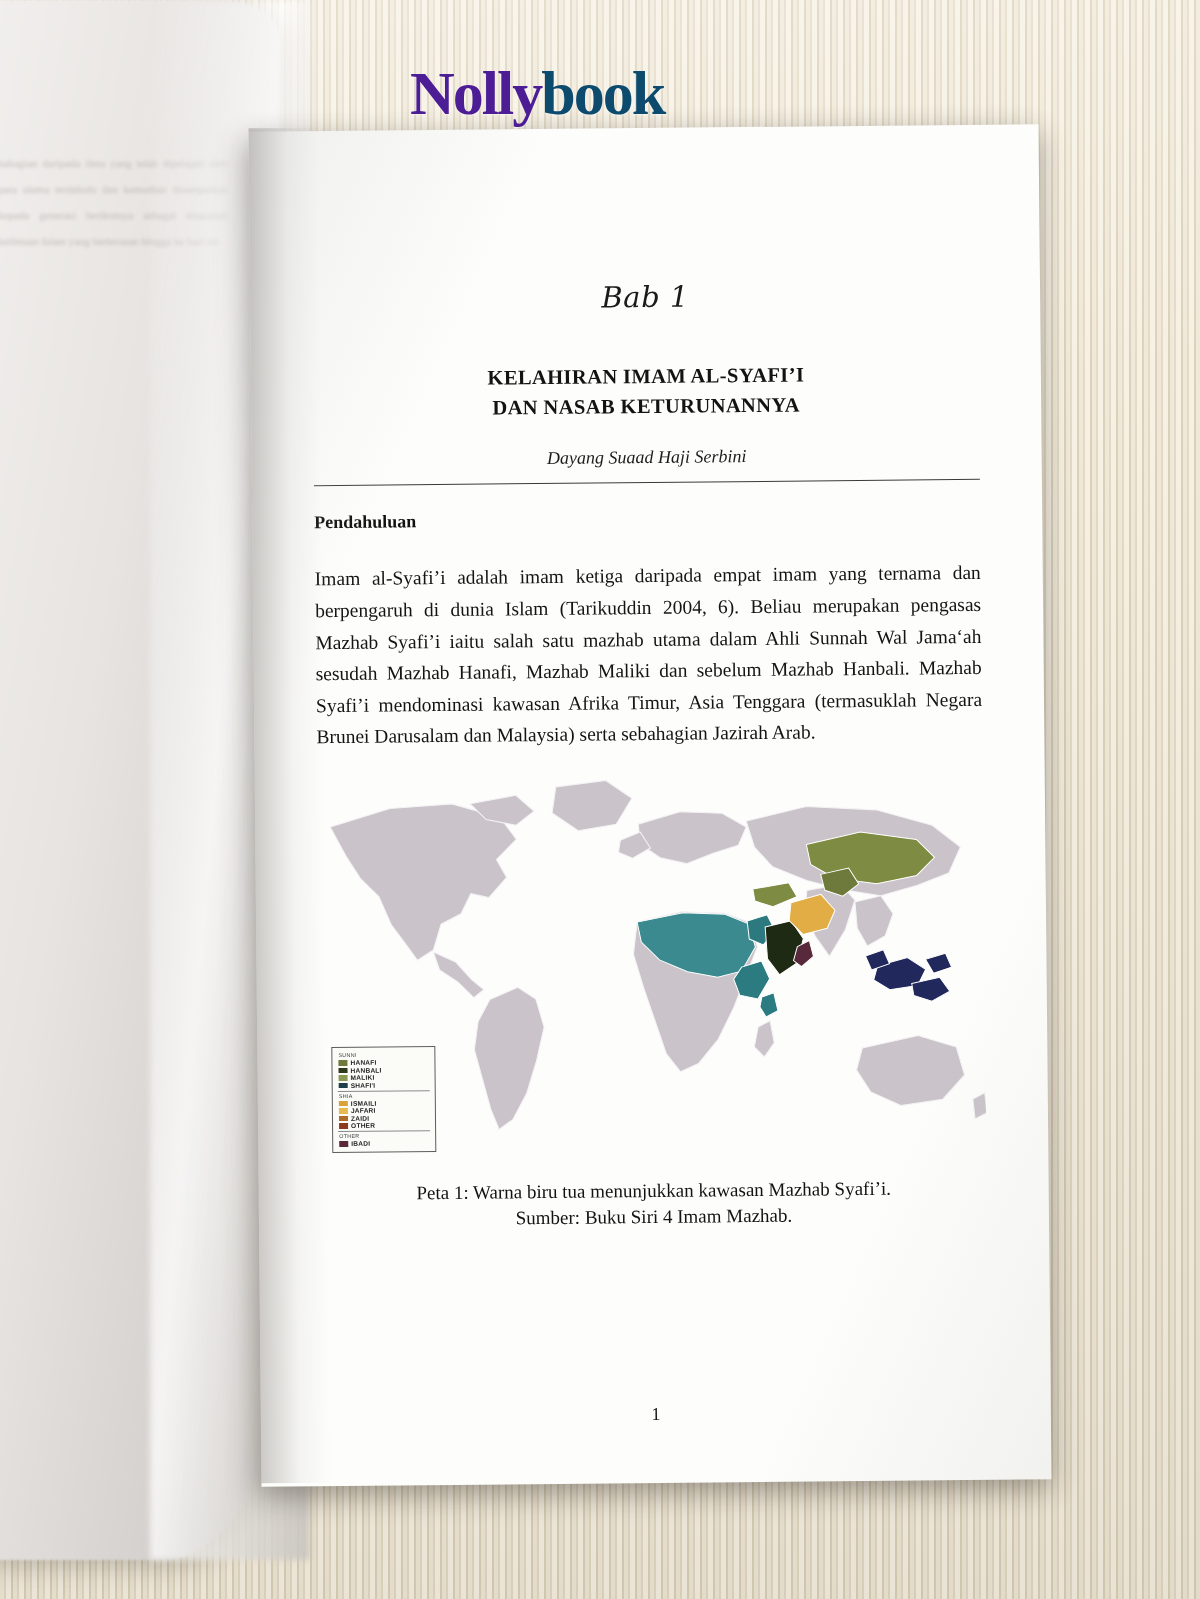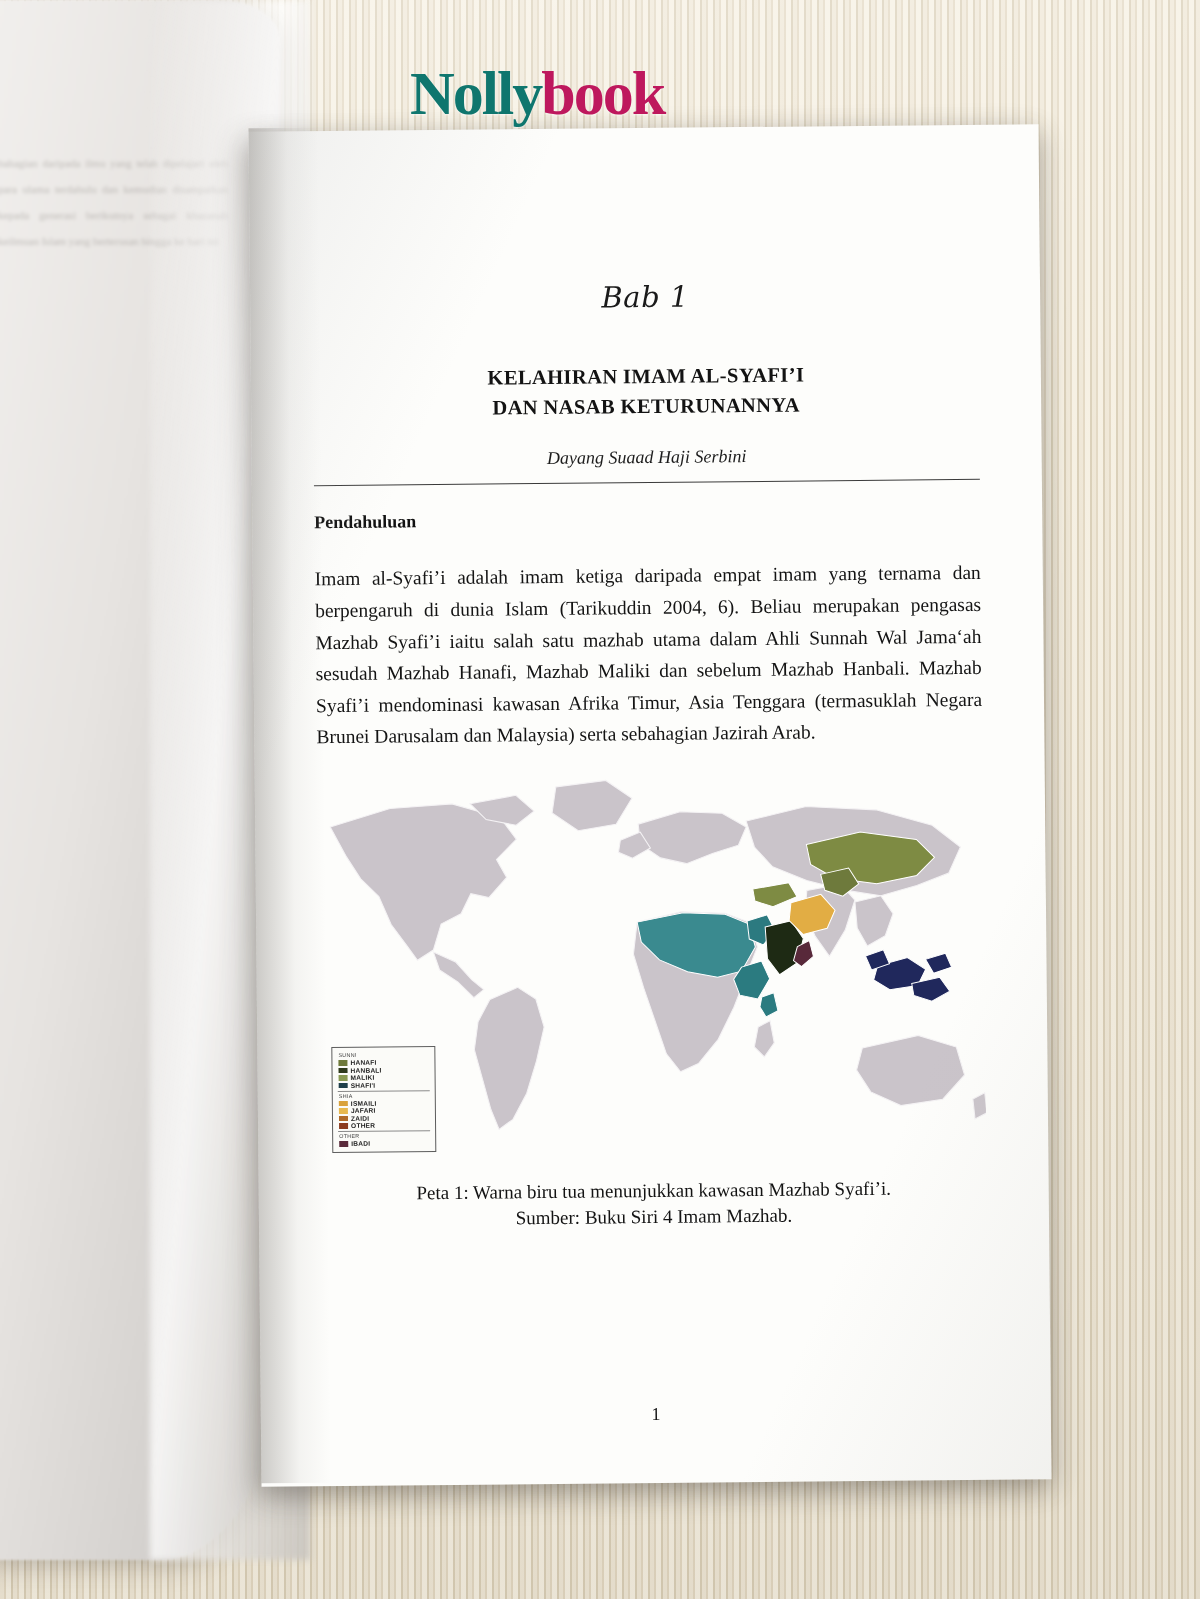--- a/index.html
+++ b/index.html
@@ -97,22 +97,22 @@
     left: 410px;
     top: 62px;
     font-family: "Liberation Serif", serif;
     font-weight: bold;
     font-size: 62px;
     letter-spacing: -2px;
     line-height: 1;
     z-index: 40;
     text-shadow: 0 1px 2px rgba(255,255,255,0.6);
   }
-  .logo .nolly { color: #0f766e; margin-top: 24px; }
-  .logo .book { color: #be185d; }
+  .logo .nolly { color: #4c1d95; margin-top: 24px; }
+  .logo .book { color: #0c4a6e; }
 
   
   .bab {
     margin-top: 152px;
     text-align: center;
     font-family: "DejaVu Serif", serif;
     font-style: italic;
     font-size: 29px;
     color: #1a1a1a;
     letter-spacing: 0.5px;

